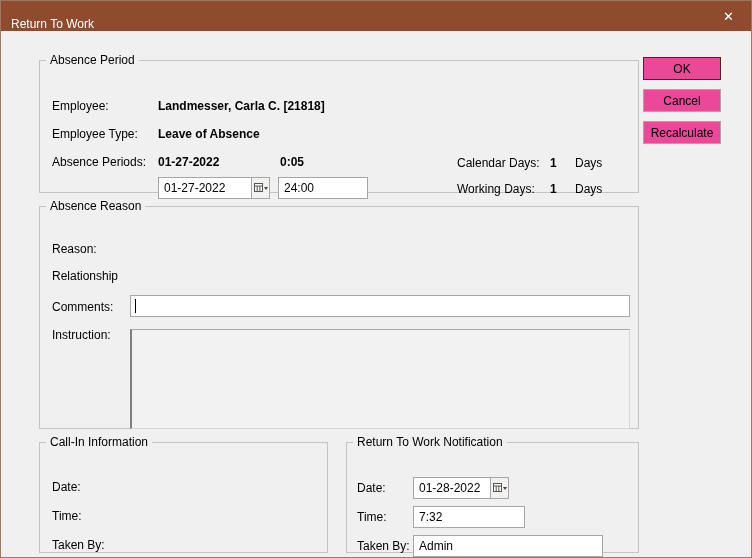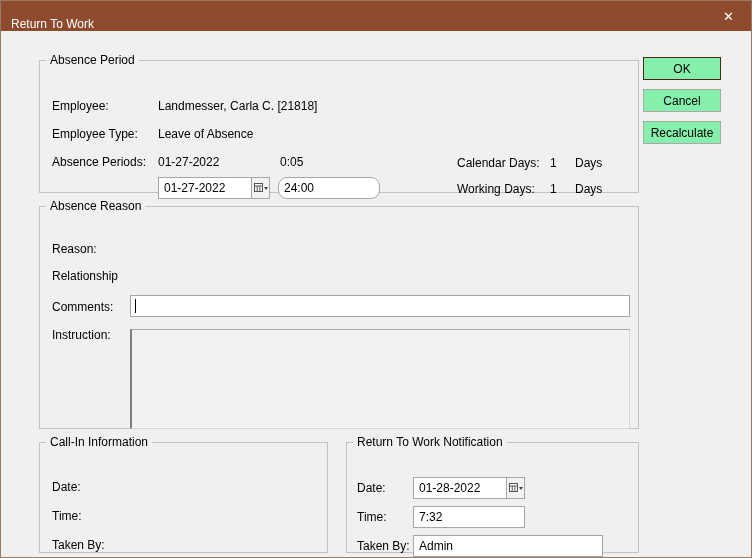--- a/index.html
+++ b/index.html
@@ -18,40 +18,40 @@
     color:#ffffff; font-size:13px; cursor:pointer;
   }
   fieldset.group {
     position:absolute; margin:8px; padding:0;
     border:1px solid #c3c3c3; background:transparent;
   }
   fieldset.group legend {
     font-size:12px; color:#000; margin-left:6px; padding:0 4px;
   }
   .lbl { position:absolute; font-size:12px; color:#000; white-space:nowrap; }
-  .bold { font-weight:normal;text-align:right; }
+  .bold { font-weight:bold;text-align:right; }
   .tb {
     position:absolute; box-sizing:border-box; height:22px;
     border:1px solid #a6a6a6; background:#fff; color:#000;
     font-family:inherit; font-size:12px; padding:2px 5px; outline:none;
   }
   .combo { position:absolute; display:flex; box-sizing:border-box; height:22px; }
   .combo input {
     box-sizing:border-box; width:calc(100% - 19px); height:22px;
     border:1px solid #a6a6a6; border-right:none; background:#fff;
     font-family:inherit; font-size:12px; padding:2px 5px; outline:none;
   }
   .combo .drop {
     box-sizing:border-box; width:19px; height:22px;
     border:1px solid #a6a6a6; background:#f3f2f1;
     display:flex; align-items:center; justify-content:center; cursor:pointer;
   }
   .btn {
     position:absolute; box-sizing:border-box; width:78px; height:23px;
-    background:#86efac; border:1px solid #a8a8a8; color:#000;
+    background:#ec4899; border:1px solid #a8a8a8; color:#000;
     font-family:inherit; font-size:12px; text-align:center; cursor:pointer;
   }
   .btn.default { border:1px solid #432a18; }
   .instr-box {
     position:absolute; box-sizing:border-box; background:#f2f2f2;
     border-top:1px solid #a9a9a9; border-left:2px solid #7f7f7f;
     border-right:1px solid #d6d6d6; border-bottom:1px solid #d6d6d6;
   }
   .caret { position:absolute; width:1px; height:14px; background:#000; }
 </style>
@@ -87,21 +87,21 @@
       <span class="drop">
         <svg width="14" height="12" viewBox="0 0 14 12">
           <rect x="0.5" y="1.5" width="8" height="8" fill="#fff" stroke="#555"></rect>
           <line x1="0.5" y1="4" x2="8.5" y2="4" stroke="#555"></line>
           <line x1="3.2" y1="4" x2="3.2" y2="9.5" stroke="#555"></line>
           <line x1="5.9" y1="4" x2="5.9" y2="9.5" stroke="#555"></line>
           <path d="M10 5 L14 5 L12 8 Z" fill="#444"></path>
         </svg>
       </span>
     </div>
-    <input class="tb" style="left: 238px; top: 110px; width: 102px; border-radius: 9px;" type="text" value="24:00">
+    <input class="tb" style="left: 238px; top: 110px; width: 90px;" type="text" value="24:00">
 
     <span class="lbl" style="left:417px; top:115px;">Working Days:</span>
     <span class="lbl bold" style="left:510px; top:115px;">1</span>
     <span class="lbl" style="left:535px; top:115px;">Days</span>
   </fieldset>
 
   <button class="btn default" style="left:642px; top:56px;">OK</button>
   <button class="btn" style="left:642px; top:88px;">Cancel</button>
   <button class="btn" style="left:642px; top:120px;">Recalculate</button>
 
@@ -124,21 +124,21 @@
 
     <span class="lbl" style="left:12px; top:31px;">Date:</span>
     <span class="lbl" style="left:12px; top:60px;">Time:</span>
     <span class="lbl" style="left:12px; top:89px;">Taken By:</span>
   </fieldset>
 
   <fieldset class="group" style="left:337px; top:426px; width:291px; height:116px;">
     <legend>Return To Work Notification</legend>
 
     <span class="lbl" style="left:10px; top:32px;">Date:</span>
-    <div class="combo" style="left:66px; top:28px; width:112px;">
+    <div class="combo" style="left:66px; top:28px; width:96px;">
       <input type="text" value="01-28-2022" style="">
       <span class="drop">
         <svg width="14" height="12" viewBox="0 0 14 12">
           <rect x="0.5" y="1.5" width="8" height="8" fill="#fff" stroke="#555"></rect>
           <line x1="0.5" y1="4" x2="8.5" y2="4" stroke="#555"></line>
           <line x1="3.2" y1="4" x2="3.2" y2="9.5" stroke="#555"></line>
           <line x1="5.9" y1="4" x2="5.9" y2="9.5" stroke="#555"></line>
           <path d="M10 5 L14 5 L12 8 Z" fill="#444"></path>
         </svg>
       </span>

